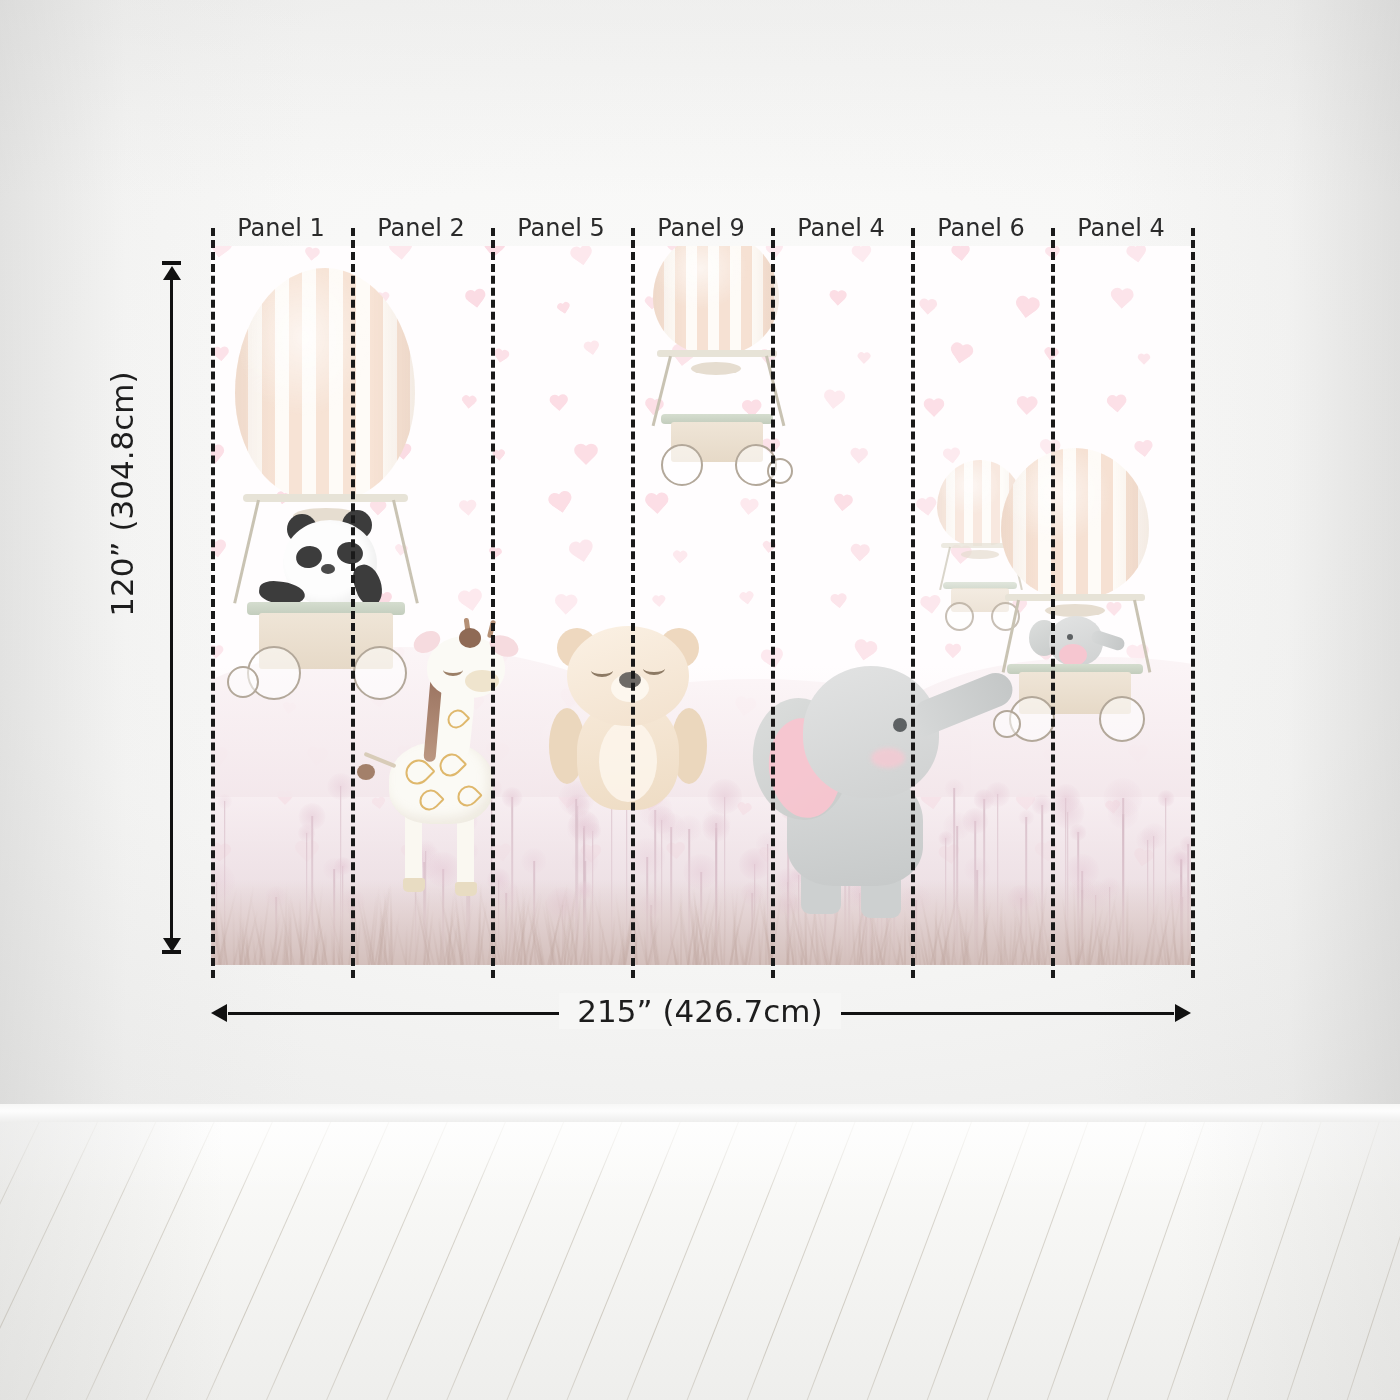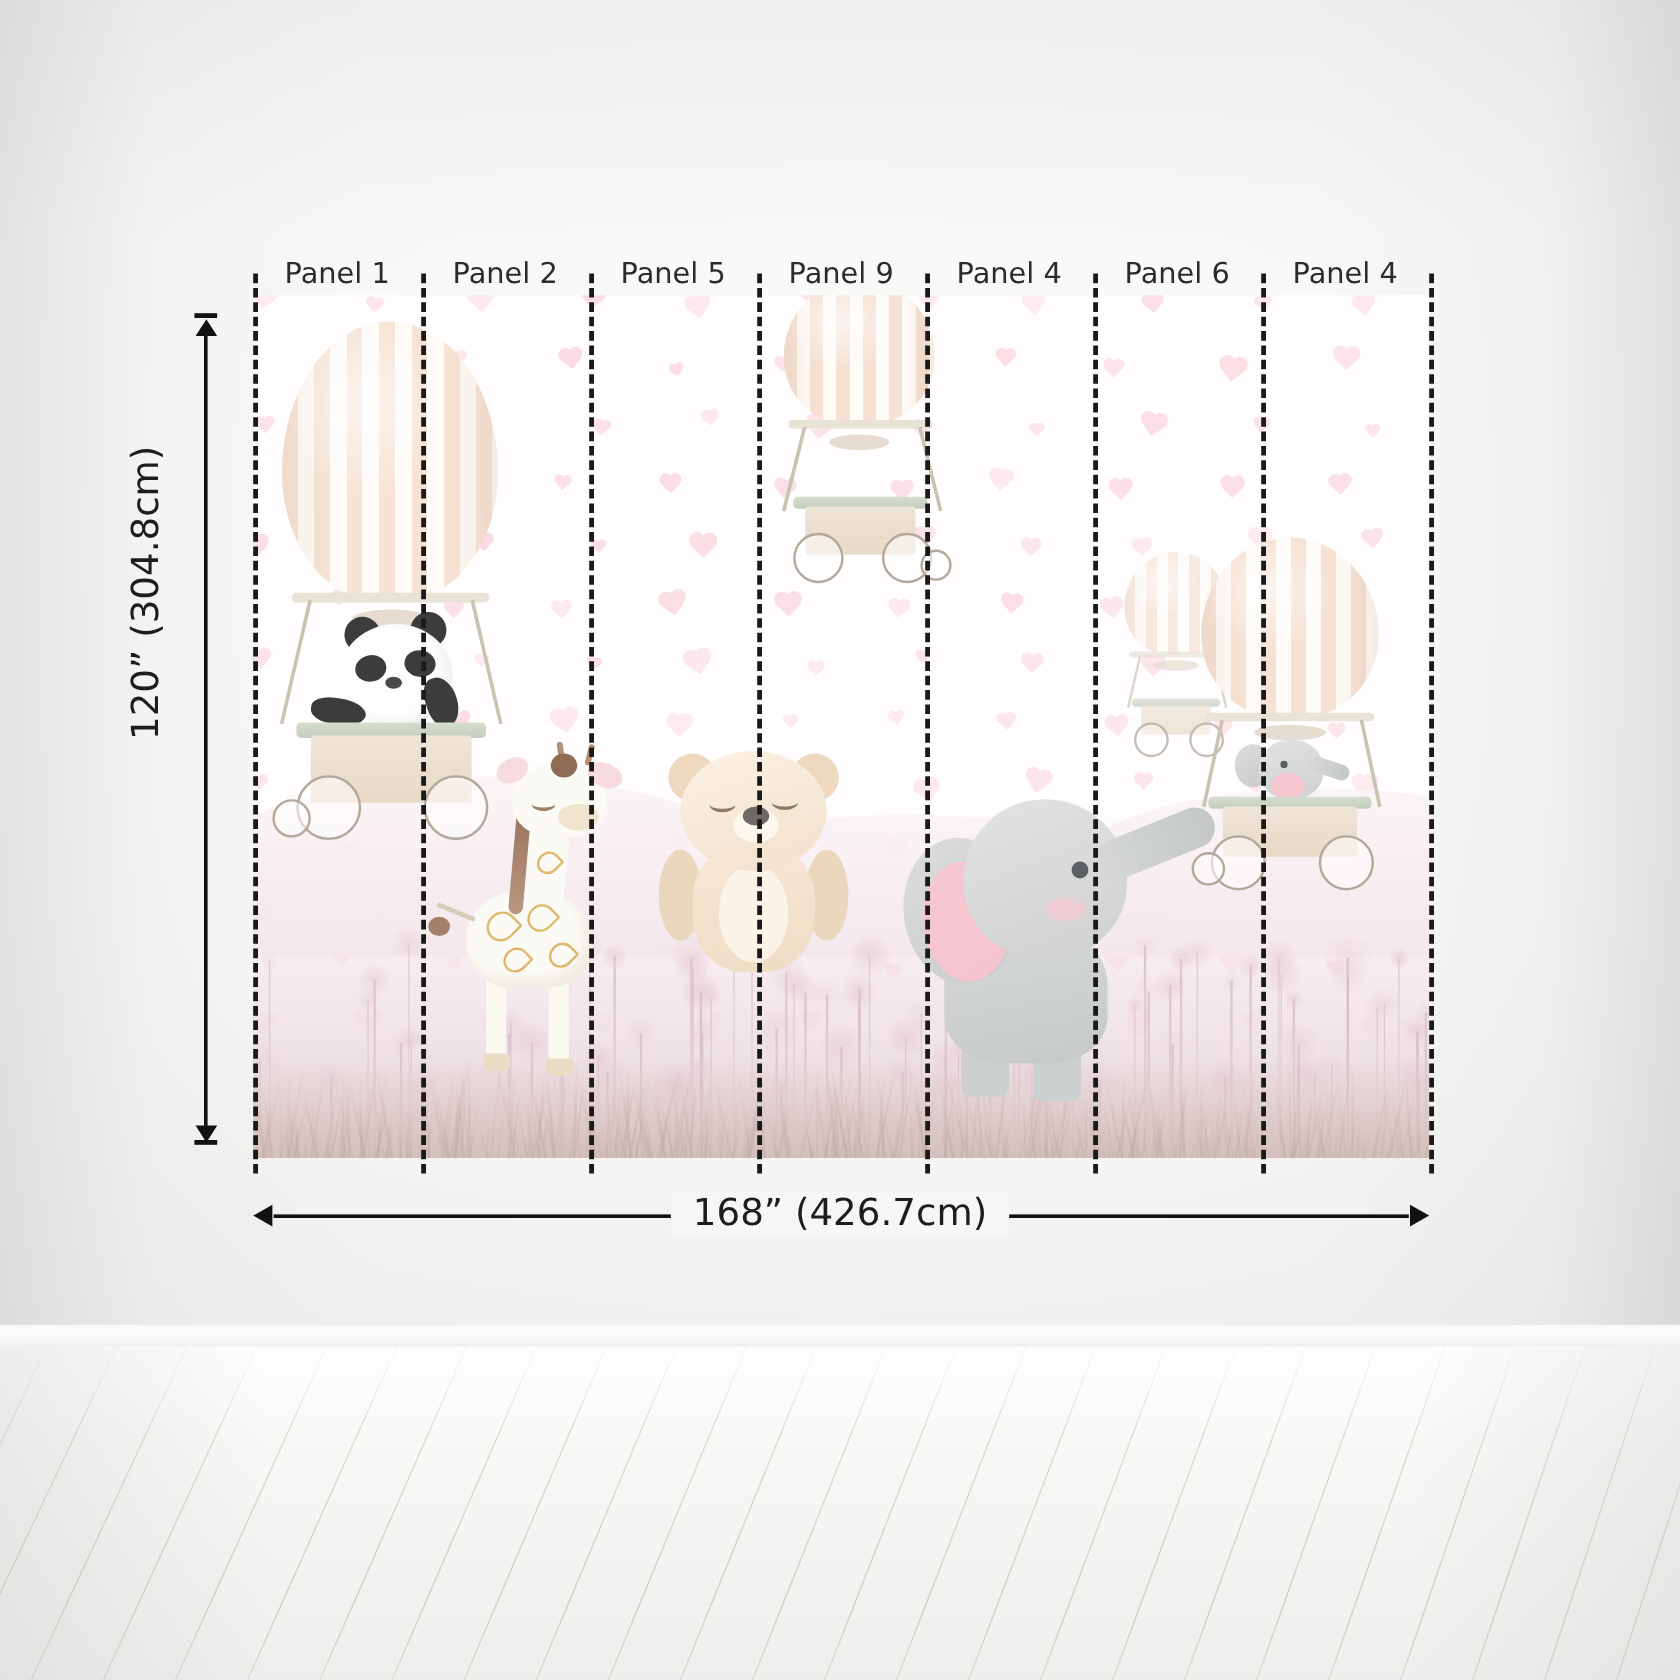--- a/index.html
+++ b/index.html
@@ -1278,21 +1278,21 @@
   <div class="vcap" style="top:261px;"></div>
   <div class="varrow" style="top:266px;border-bottom:14px solid #111;"></div>
   <div class="vline"></div>
   <div class="varrow" style="top:938px;border-top:14px solid #111;"></div>
   <div class="vcap" style="top:950px;"></div>
   <div class="vlabel">120” (304.8cm)</div>
 
   <div class="harrow" style="left:211px;border-right:16px solid #111;"></div>
   <div class="hline"></div>
   <div class="harrow" style="left:1175px;border-left:16px solid #111;"></div>
-  <div class="hlabel"><span>168” (426.7cm)</span></div>
+  <div class="hlabel"><span>215” (426.7cm)</span></div>
 
   <div class="baseboard"></div>
   <div class="floor">
     <div id="planks">
         <div class="plank" style="left: 0px; transform: rotate(26deg);"></div>
         <div class="plank" style="left: 58px; transform: rotate(25.68deg);"></div>
         <div class="plank" style="left: 116px; transform: rotate(25.36deg);"></div>
         <div class="plank" style="left: 174px; transform: rotate(25.04deg);"></div>
         <div class="plank" style="left: 232px; transform: rotate(24.72deg);"></div>
         <div class="plank" style="left: 290px; transform: rotate(24.4deg);"></div>

